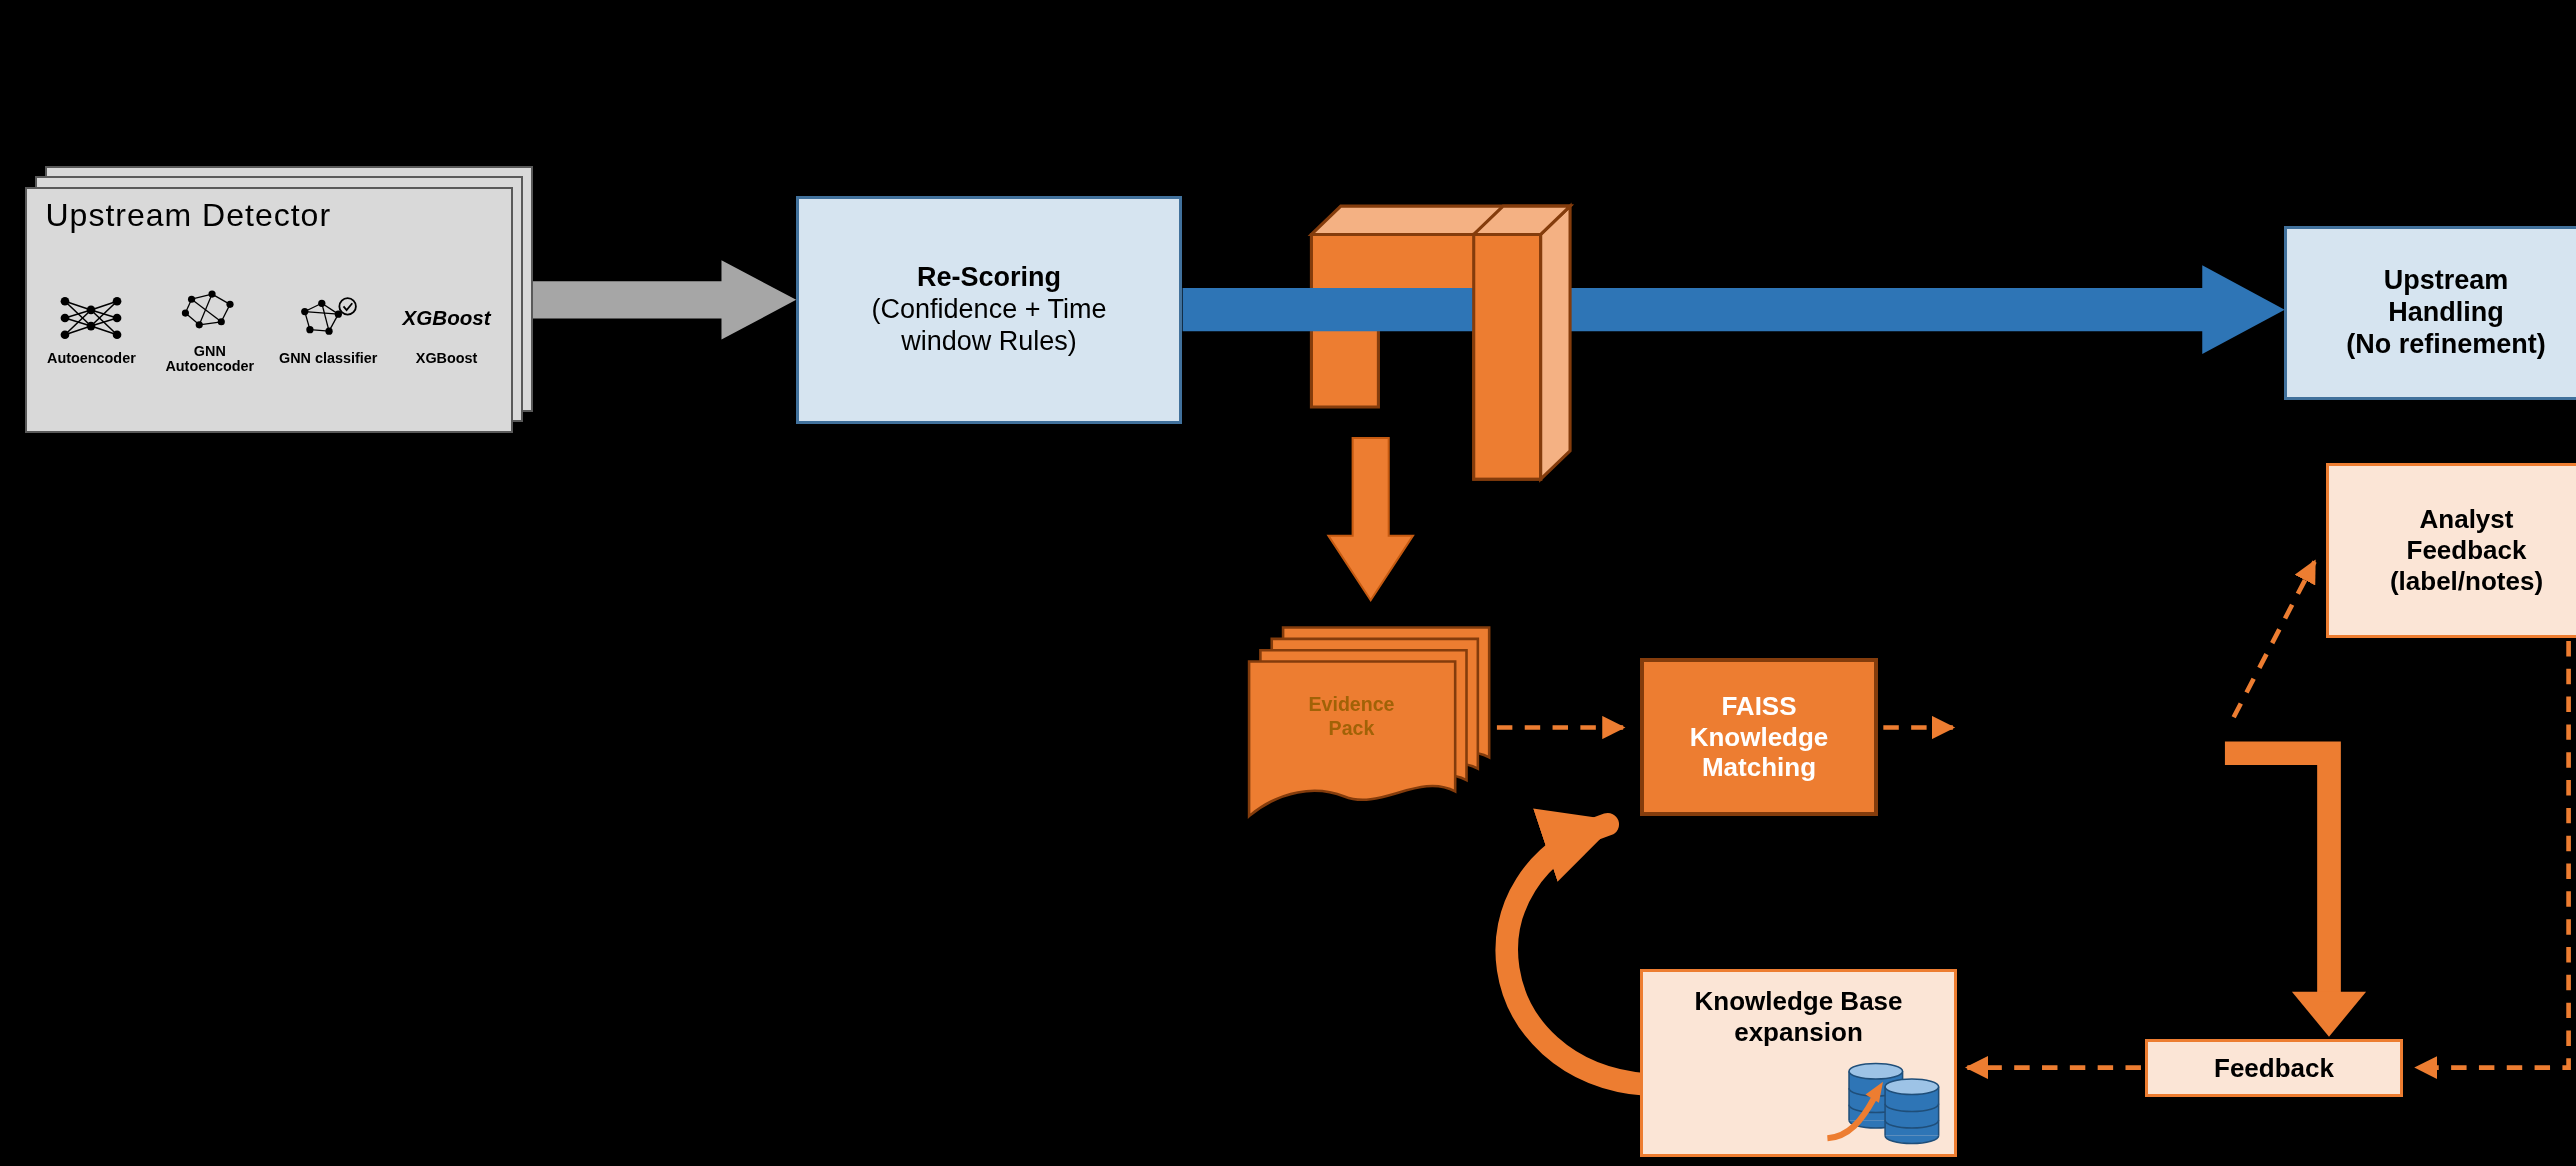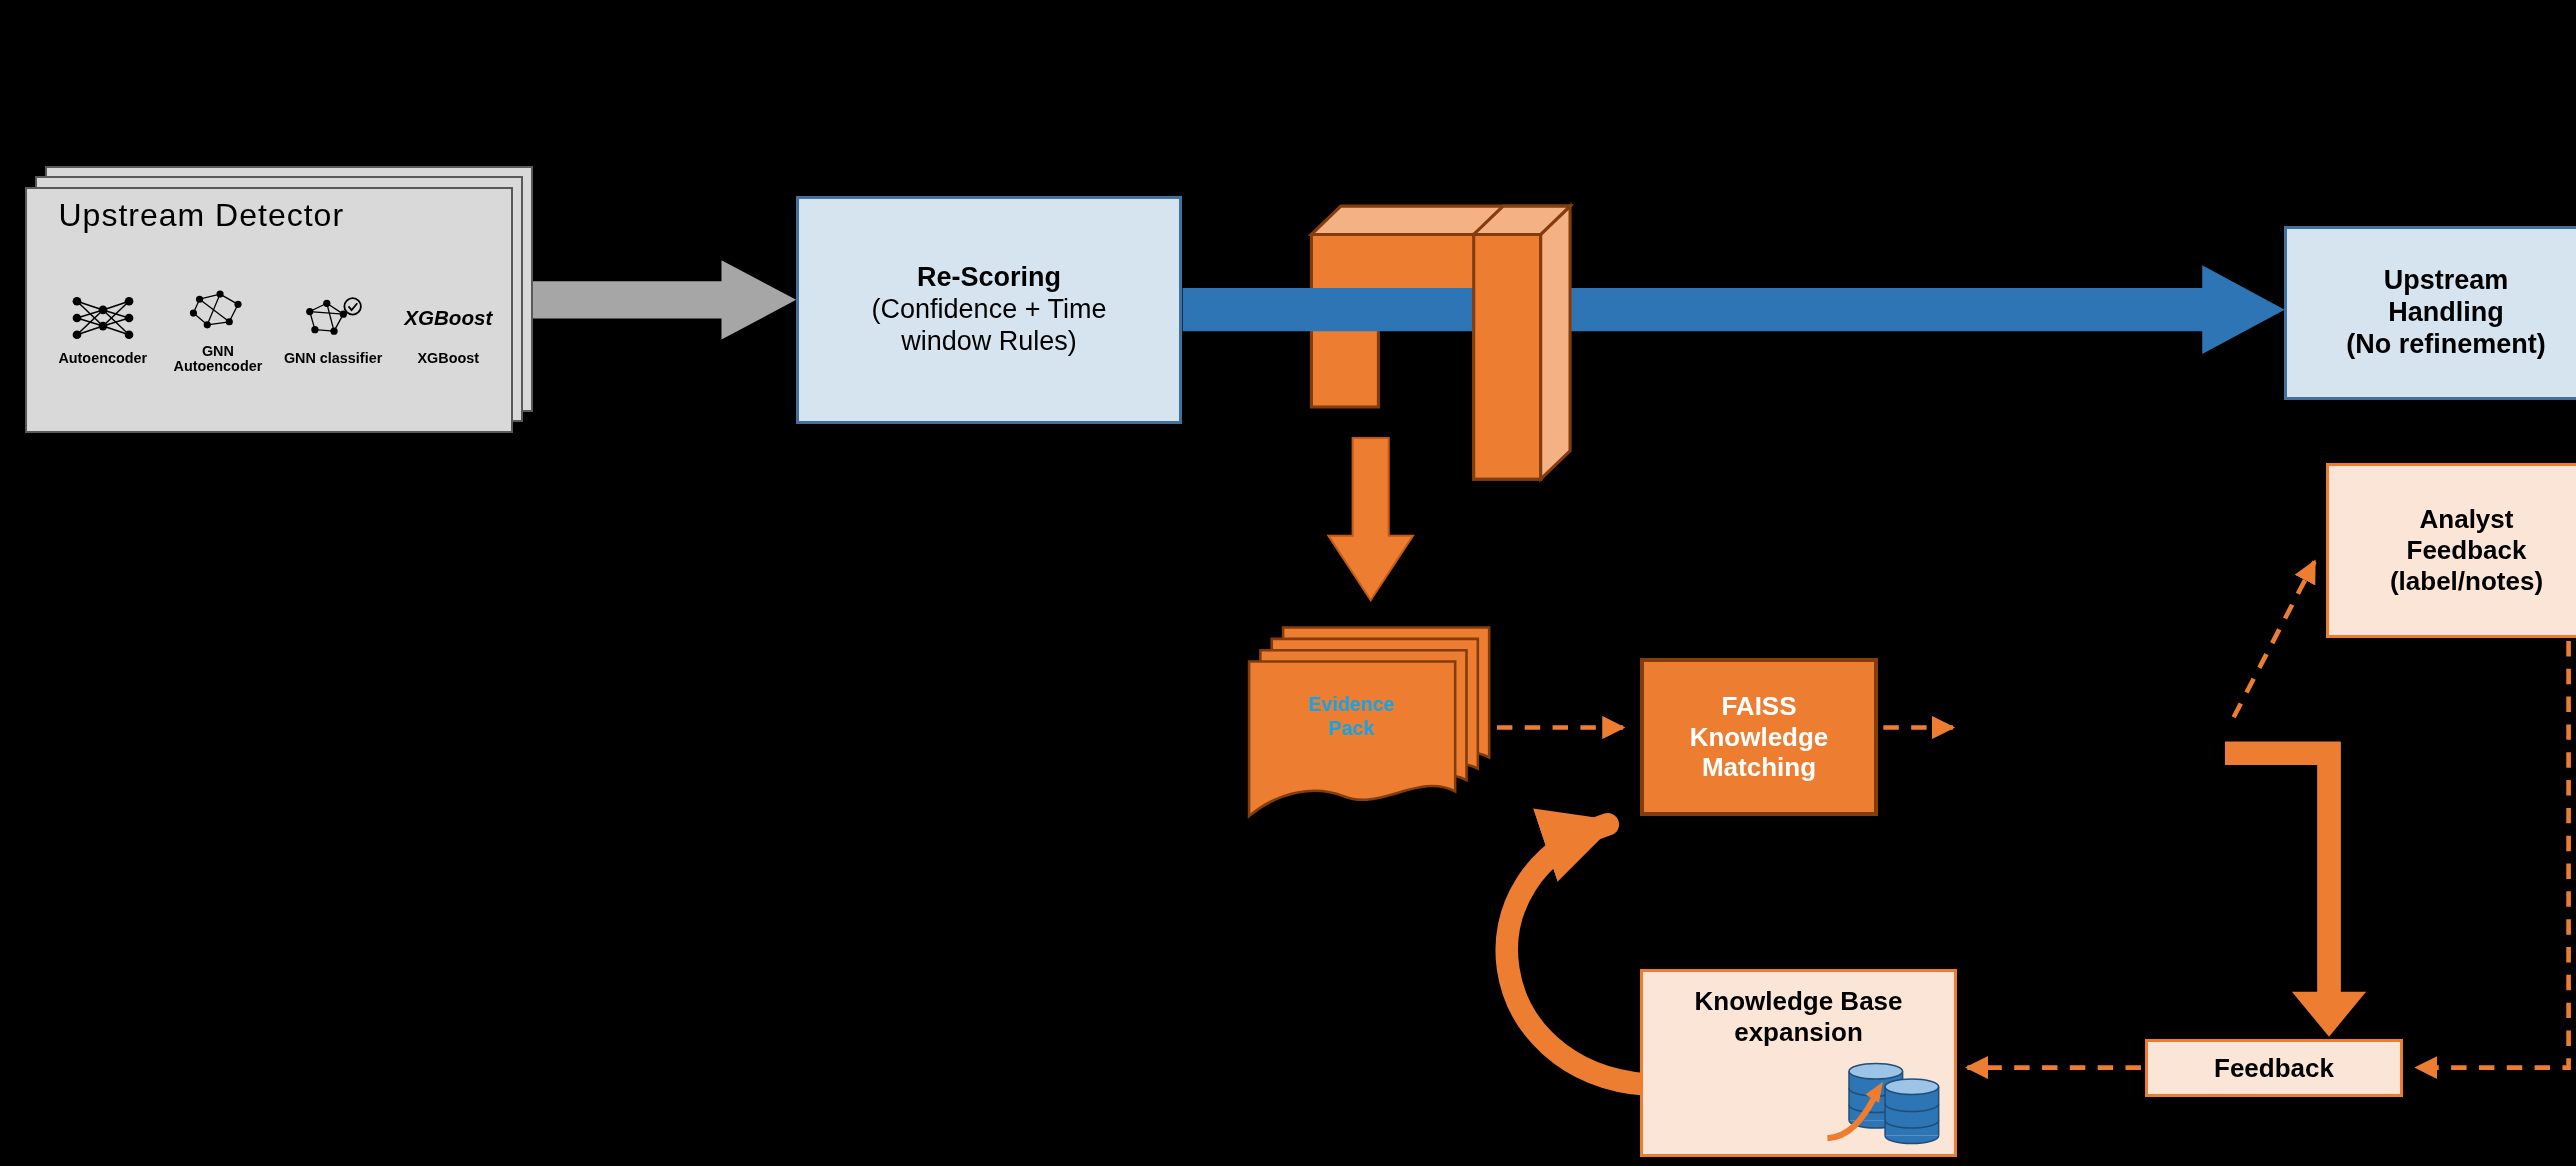--- a/index.html
+++ b/index.html
@@ -35,30 +35,30 @@
   .box-kb { left:1640px; top:969px; width:317px; height:188px;
         background:#fbe5d6; border:3.1px solid #ed7d31; font-weight:bold; font-size:26px;
         align-items:flex-start; padding-top:14px; position:absolute; }
   .box-kb .db-icon { position:absolute; right:7.2px; bottom:1px; }
 
   
   .paper { position:absolute; background:#d9d9d9; border:2.1px solid #595959; z-index:2; }
   .paper-b2 { left:45px; top:166px; width:488px; height:246px; }
   .paper-b1 { left:35px; top:176px; width:488px; height:246px; }
   .paper-front { left:25px; top:187px; width:488px; height:246px; z-index:3;
-        display:flex; flex-direction:column;padding-left:13px; }
+        display:flex; flex-direction:column; }
   .det-title { font-size:32px; margin:8.2px 0 0 18.5px; letter-spacing:1px; }
   .models { display:flex; flex:1; align-items:center; padding:0 5.2px 9.3px 5.2px; }
   .model { flex:1; display:flex; flex-direction:column; align-items:center;justify-content:space-between; }
   .model-icon { height:58px; display:flex; align-items:center; justify-content:center; }
   .model-label { font-weight:bold; font-size:14.4px; text-align:center; line-height:1.05; margin-top:4.1px; }
   .xgb-wordmark { font-style:italic; font-weight:bold; font-size:20.6px; }
 
   .evidence-label { position:absolute; left:1269px; top:693px; width:165px; z-index:2;
-        text-align:center; color:#0ea5e9; font-weight:bold; font-size:19.6px; line-height:1.2; }
+        text-align:center; color:#a16207; font-weight:bold; font-size:19.6px; line-height:1.2; }
 
   .dash { stroke:#ed7d31; stroke-width:9; stroke-dasharray:30 24; fill:none; marker-end:url(#mOr); }
 </style>
 </head>
 <body>
 
 <div class="canvas">
 
   <svg class="layer" viewBox="0 0 5067 2265">
     <defs>

